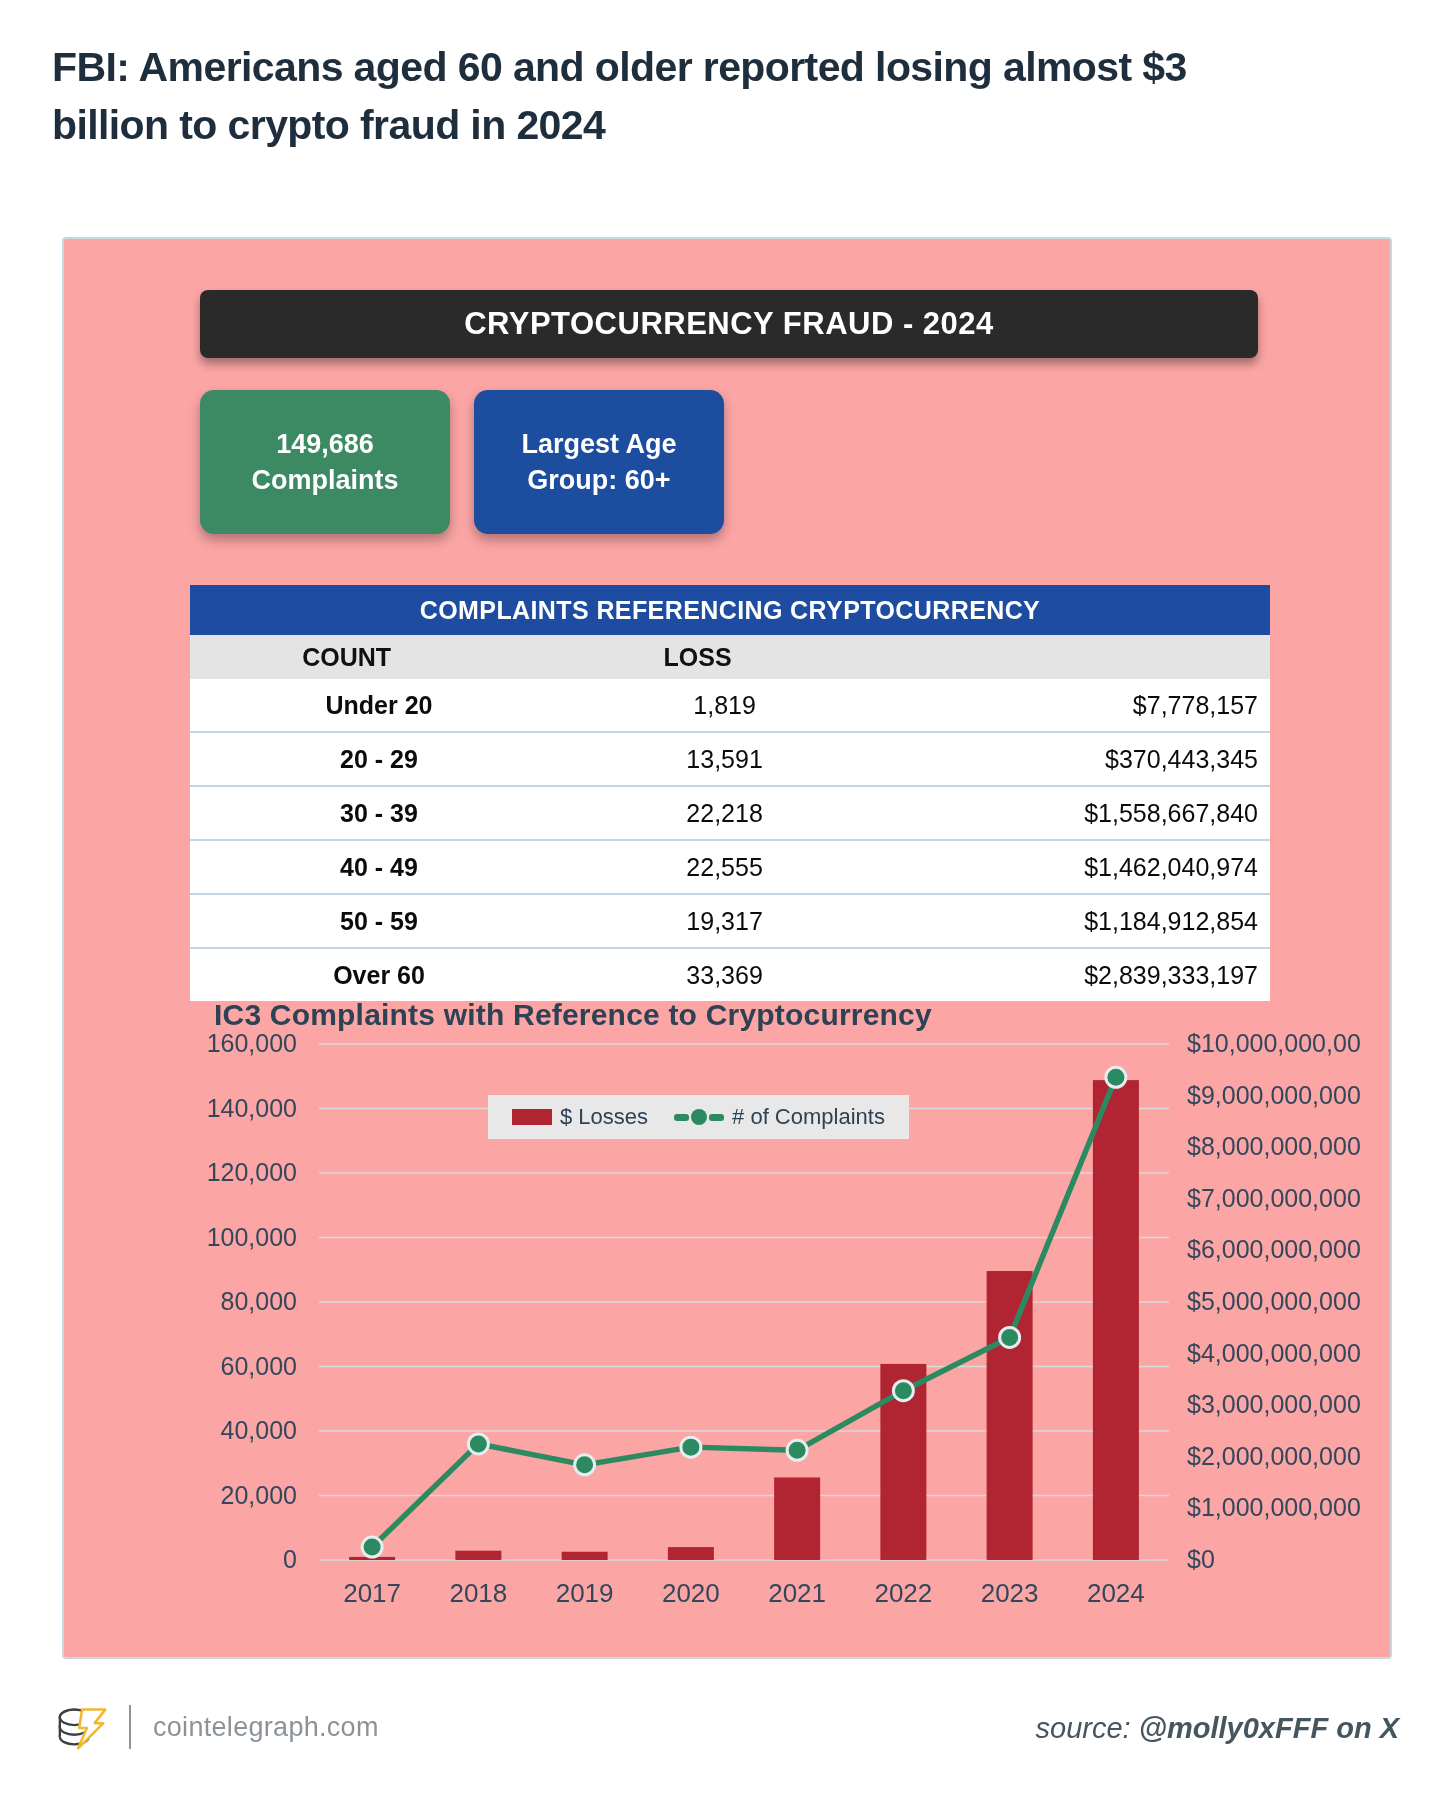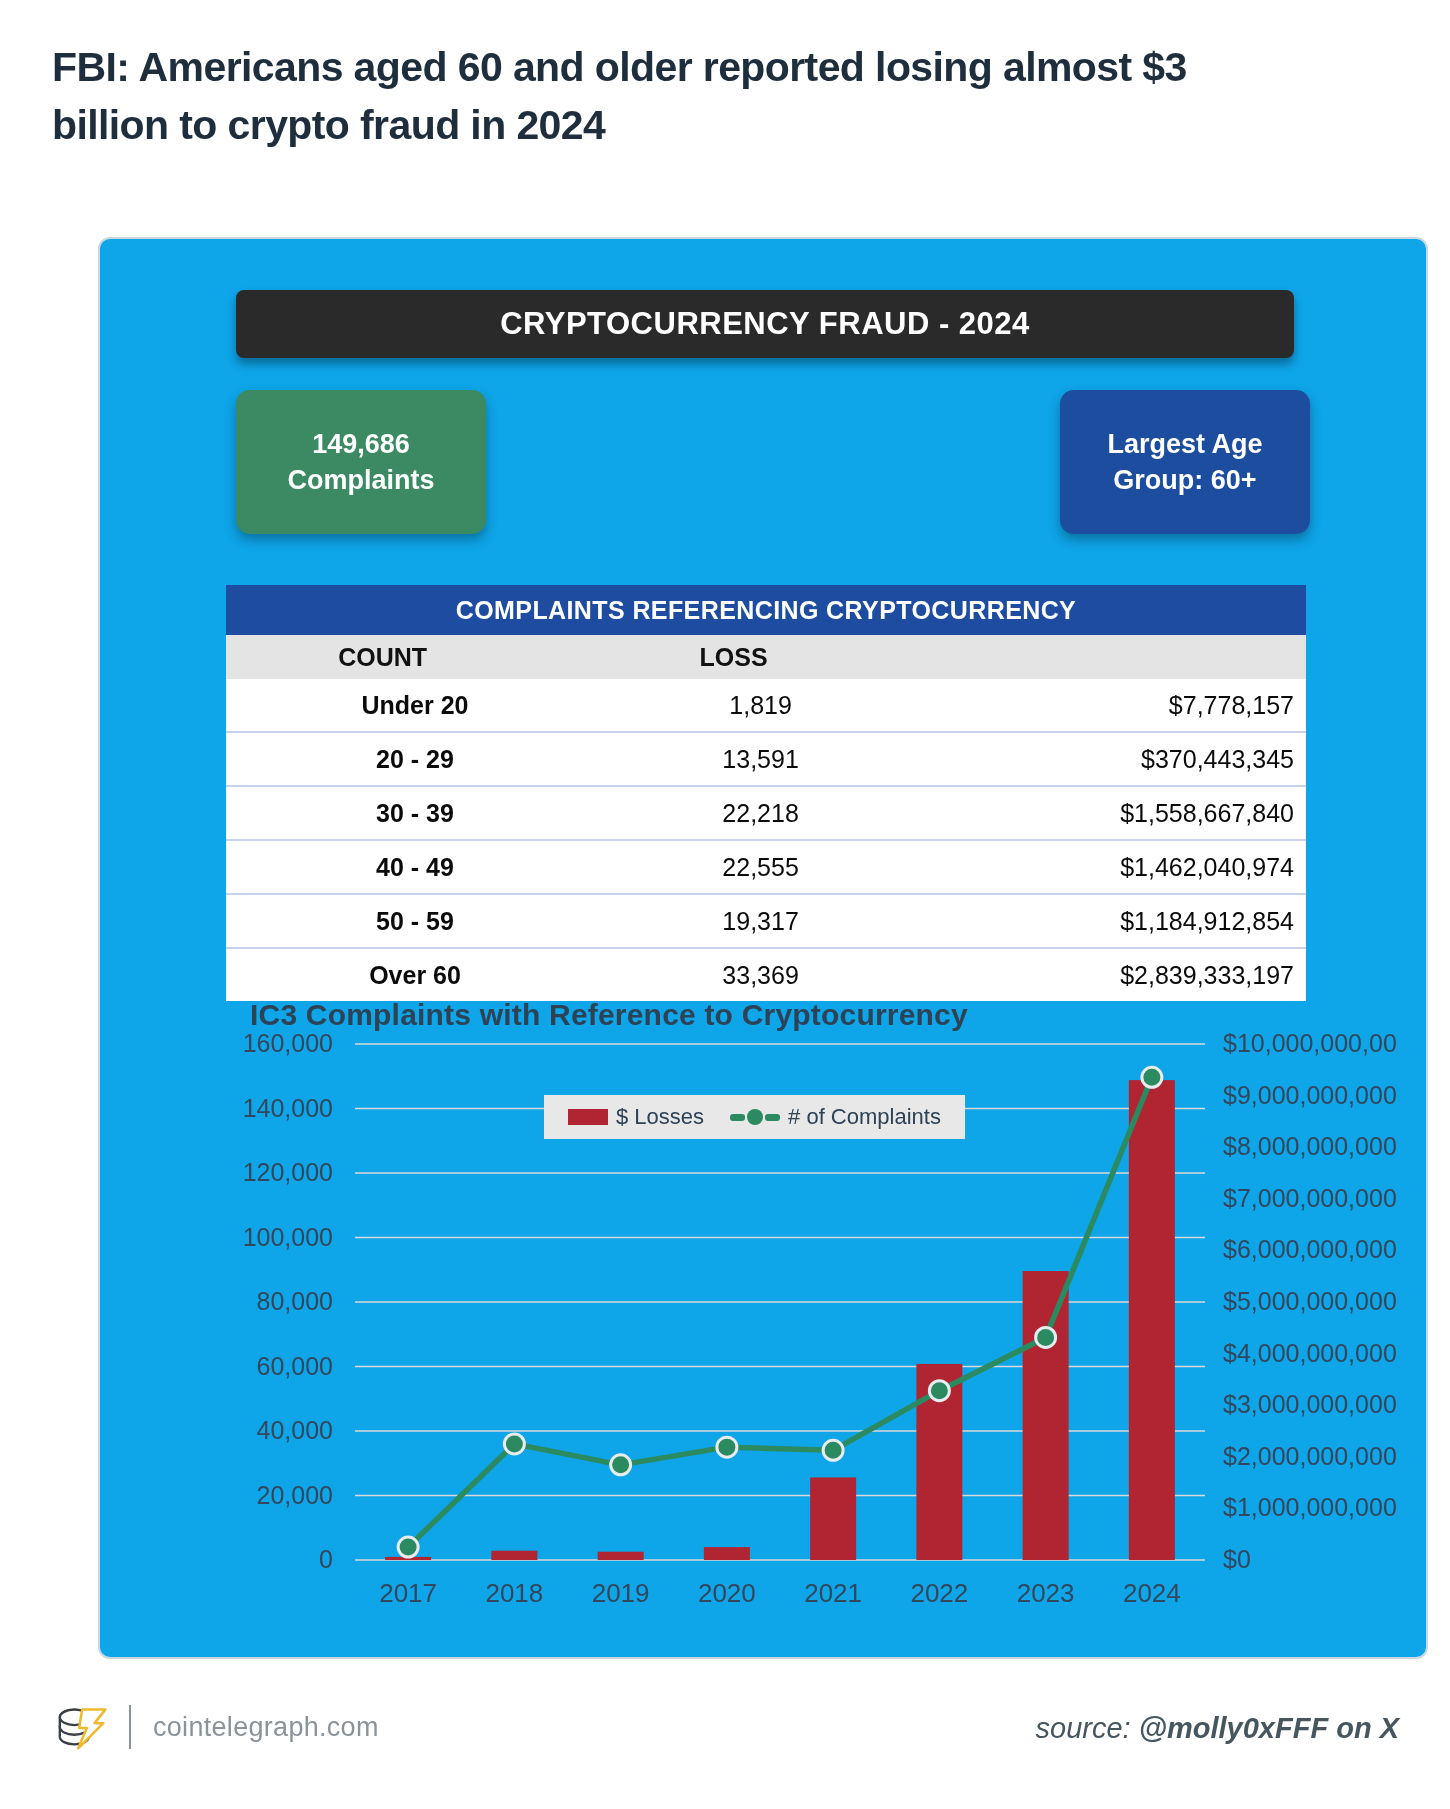--- a/index.html
+++ b/index.html
@@ -5,29 +5,29 @@
   html,body{margin:0;padding:0;background:#ffffff;}
   #page{position:relative;width:1450px;height:1809px;background:#ffffff;
         font-family:"Liberation Sans",sans-serif;overflow:hidden;padding-left:6px;}
 
   
   .headline{position:absolute;left:52px;top:38px;width:1180px;
     font-size:41px;font-weight:700;color:#1f2e3d;line-height:1.42;letter-spacing:-0.6px;}
 
   
   .card{position:absolute;left:62px;top:237px;width:1326px;height:1418px;
-    background:#0ea5e9;border:2px solid #c9d8e0;border-radius:12px;margin-left:36px;}
+    background:#fca5a5;border:2px solid #c9d8e0;border-radius:4px;}
 
   .banner{position:absolute;left:136px;top:51px;width:1058px;height:68px;
     background:#2a2a2a;border-radius:8px;display:flex;align-items:center;justify-content:center;
     color:#ffffff;font-size:31px;font-weight:700;letter-spacing:0.5px;
     box-shadow:0 6px 10px rgba(0,0,0,0.35);}
 
   .cards-row{position:absolute;left:136px;top:151px;width:1074px;height:128px;
-    display:flex;justify-content:space-between;}
+    display:flex;gap:24px;}
   .stat-card{width:250px;height:144px;border-radius:14px;display:flex;flex-direction:column;
     align-items:center;justify-content:center;color:#ffffff;font-size:27px;font-weight:700;
     line-height:1.35;text-align:center;box-shadow:0 6px 12px rgba(0,0,0,0.3);}
 
   
   .tbl-title{position:absolute;left:126px;top:346px;width:1080px;height:50px;
     background:#1d4ca0;color:#ffffff;display:flex;align-items:center;justify-content:center;
     font-size:25px;font-weight:700;letter-spacing:0.4px;}
   .tbl-head{position:absolute;left:126px;top:396px;width:1080px;height:44px;
     background:#e4e4e4;display:flex;align-items:center;font-size:25px;font-weight:700;color:#111111;}
@@ -37,21 +37,21 @@
   .tbl-row:first-child{border-top:none;}
   .col-age{width:35%;text-align:center;font-weight:700;}
   .col-count{width:29%;text-align:center;}
   .col-loss{width:36%;text-align:right;padding-right:12px;box-sizing:border-box;}
   .tbl-head .col-loss{text-align:center;padding-right:0;}
 
   
   .chart-title{position:absolute;left:150px;top:759px;width:1100px;text-align:left;
     font-size:30px;font-weight:700;color:#2e4256;letter-spacing:0.2px;}
   #chart-svg{position:absolute;left:88px;top:793px;}
-  .legend{position:absolute;left:444px;top:856px;height:44px;background:#e8e8e8;
+  .legend{position:absolute;left:424px;top:856px;height:44px;background:#e8e8e8;
     display:flex;align-items:center;gap:26px;padding:0 24px;font-size:22px;color:#2e4256;}
   .legend-item{display:flex;align-items:center;gap:8px;}
   .swatch-bar{width:40px;height:16px;}
   .line-glyph{display:flex;align-items:center;}
   .line-glyph .dash{width:15px;height:7px;border-radius:3px;}
   .line-glyph .dot{width:16px;height:16px;border-radius:50%;margin:0 2px;}
 
   
   .footer-left{position:absolute;left:55px;top:1698px;display:flex;align-items:center;}
   .logo{width:58px;height:58px;}

